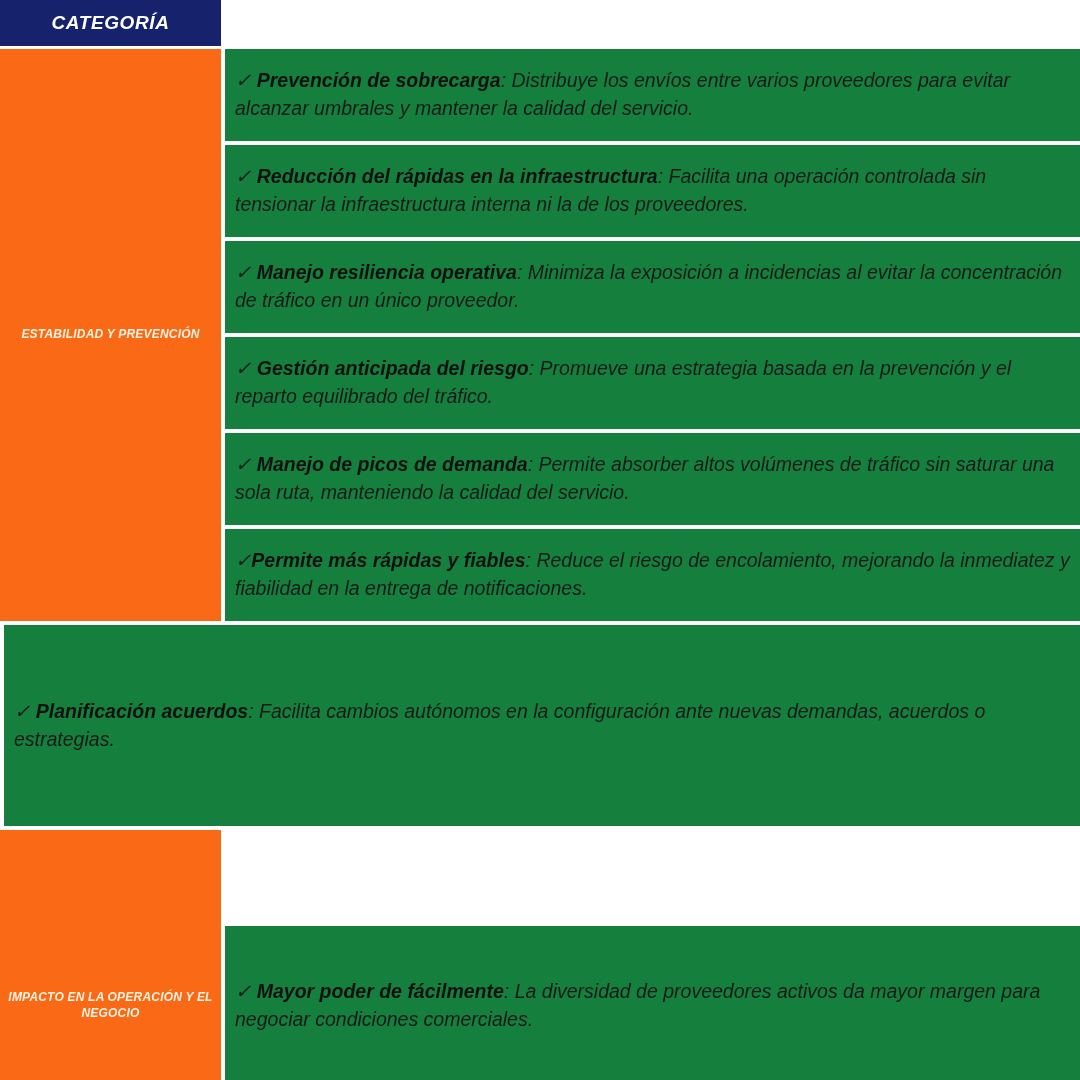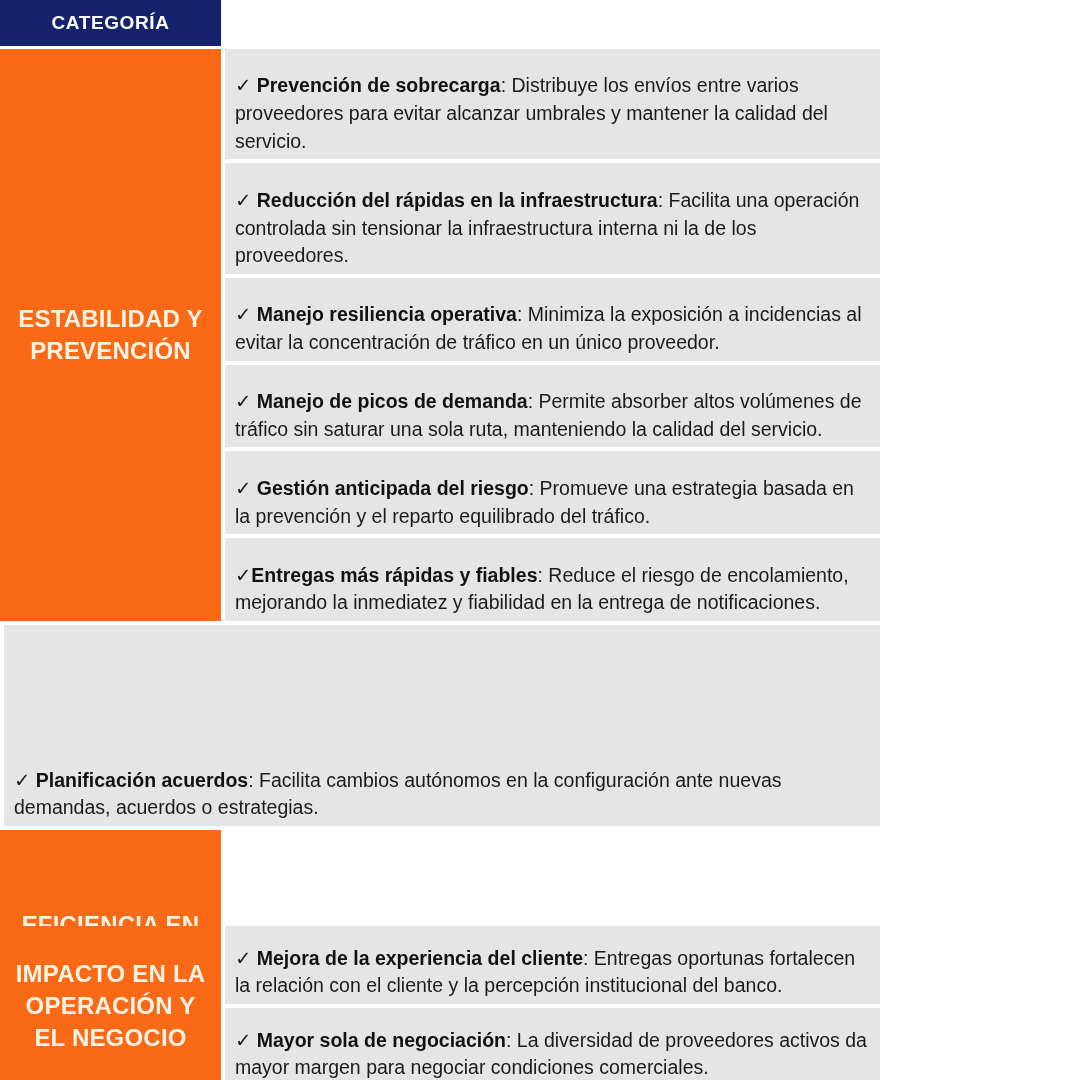--- a/index.html
+++ b/index.html
@@ -8,26 +8,27 @@
     background: #ffffff;
   }
   body {
     width: 1080px;
     height: 1080px;
     font-family: "Liberation Sans", sans-serif;
     -webkit-font-smoothing: antialiased;
   }
 
   .table {
-    width: 880px;
+    width: 1080px;
     height: 1080px;
     box-sizing: border-box;
     display: flex;
     flex-direction: column;
     background: #ffffff;
+    font-style: italic;
   }
 
   
   .thead {
     display: flex;
     height: 46px;
     flex: 0 0 46px;
     background: #ffffff;
   }
   .th {
@@ -59,45 +60,45 @@
     width: 100%;
     box-sizing: border-box;
   }
   .section + .section { margin-top: 4px; }
 
   .cat-cell {
     width: 221px;
     flex: 0 0 221px;
     background: #fa6a16;
     color: #fdf3e3;
-    font-size: 24px;
+    font-size: 12px;
     font-weight: bold;
     line-height: 1.32;
     letter-spacing: 0.2px;
     text-align: center;
     display: flex;
     align-items: center;
     justify-content: center;
     padding: 7px 8px;
     box-sizing: border-box;
   }
 
   .ben-col {
     flex: 1 1 auto;
     margin-left: 4px;
     display: flex;
     flex-direction: column;
     box-sizing: border-box;
   }
 
   .ben-row {
-    background: #e5e5e5;
+    background: #15803d;
     flex: 1 1 auto;
     display: flex;
-    align-items: flex-end;
+    align-items: center;
     box-sizing: border-box;
     padding: 4px 10px 4px 10px;
   }
   .ben-row + .ben-row { margin-top: 4px; }
 
   .ben-text {
     font-size: 19.5px;
     line-height: 1.42;
     color: #1a1a1a;
     display: block;
@@ -140,27 +141,27 @@
         <div class="ben-row">
           <span class="ben-text"><span class="check">✓ </span><span class="lead">Prevención de sobrecarga</span><span>: Distribuye los envíos entre varios proveedores para evitar alcanzar umbrales y mantener la calidad del servicio.</span></span>
         </div>
         <div class="ben-row">
           <span class="ben-text"><span class="check">✓ </span><span class="lead">Reducción del rápidas en la infraestructura</span><span>: Facilita una operación controlada sin tensionar la infraestructura interna ni la de los proveedores.</span></span>
         </div>
         <div class="ben-row">
           <span class="ben-text"><span class="check">✓ </span><span class="lead">Manejo resiliencia operativa</span><span>: Minimiza la exposición a incidencias al evitar la concentración de tráfico en un único proveedor.</span></span>
         </div>
         <div class="ben-row">
+          <span class="ben-text"><span class="check">✓ </span><span class="lead">Gestión anticipada del riesgo</span><span>: Promueve una estrategia basada en la prevención y el reparto equilibrado del tráfico.</span></span>
+        </div>
+        <div class="ben-row">
           <span class="ben-text"><span class="check">✓ </span><span class="lead">Manejo de picos de demanda</span><span>: Permite absorber altos volúmenes de tráfico sin saturar una sola ruta, manteniendo la calidad del servicio.</span></span>
         </div>
         <div class="ben-row">
-          <span class="ben-text"><span class="check">✓ </span><span class="lead">Gestión anticipada del riesgo</span><span>: Promueve una estrategia basada en la prevención y el reparto equilibrado del tráfico.</span></span>
-        </div>
-        <div class="ben-row">
-          <span class="ben-text"><span class="check">✓</span><span class="lead">Entregas más rápidas y fiables</span><span>: Reduce el riesgo de encolamiento, mejorando la inmediatez y fiabilidad en la entrega de notificaciones.</span></span>
+          <span class="ben-text"><span class="check">✓</span><span class="lead">Permite más rápidas y fiables</span><span>: Reduce el riesgo de encolamiento, mejorando la inmediatez y fiabilidad en la entrega de notificaciones.</span></span>
         </div>
       </div>
     </div>
 
     <div class="section s1">
       <div class="ben-col">
         <div class="ben-row">
           <span class="ben-text"><span class="check">✓ </span><span class="lead">Planificación acuerdos</span><span>: Facilita cambios autónomos en la configuración ante nuevas demandas, acuerdos o estrategias.</span></span>
         </div>
       </div>
@@ -171,22 +172,19 @@
         <span>EFICIENCIA EN LA ENTREGA</span>
       </div>
     </div>
 
     <div class="section s3">
       <div class="cat-cell">
         <span>IMPACTO EN LA OPERACIÓN Y EL NEGOCIO</span>
       </div>
       <div class="ben-col">
         <div class="ben-row">
-          <span class="ben-text"><span class="check">✓ </span><span class="lead">Mejora de la experiencia del cliente</span><span>: Entregas oportunas fortalecen la relación con el cliente y la percepción institucional del banco.</span></span>
-        </div>
-        <div class="ben-row">
-          <span class="ben-text"><span class="check">✓ </span><span class="lead">Mayor sola de negociación</span><span>: La diversidad de proveedores activos da mayor margen para negociar condiciones comerciales.</span></span>
+          <span class="ben-text"><span class="check">✓ </span><span class="lead">Mayor poder de fácilmente</span><span>: La diversidad de proveedores activos da mayor margen para negociar condiciones comerciales.</span></span>
         </div>
       </div>
     </div>
 
   </div>
 </div>
 
 </body></html>

